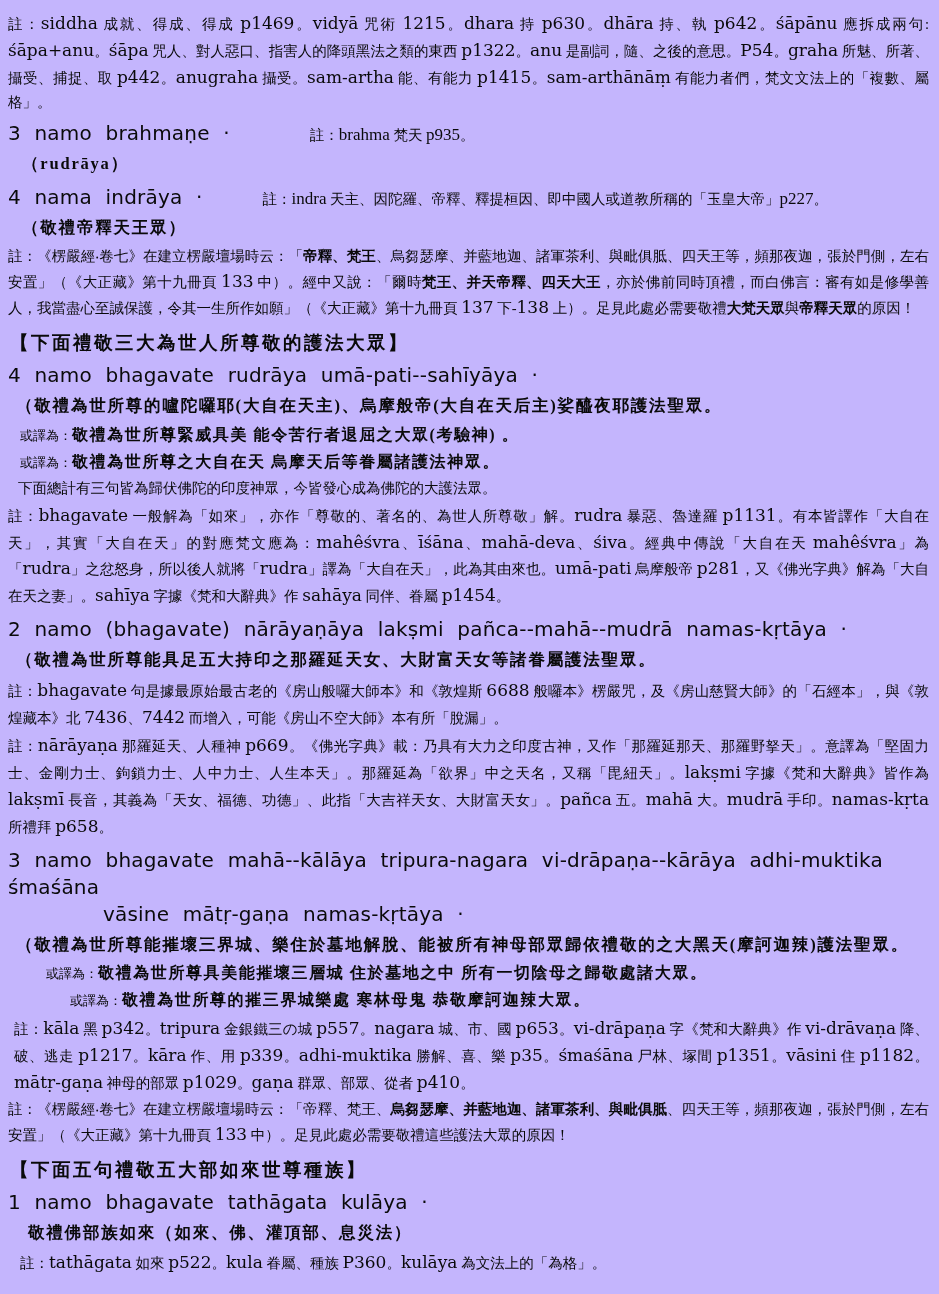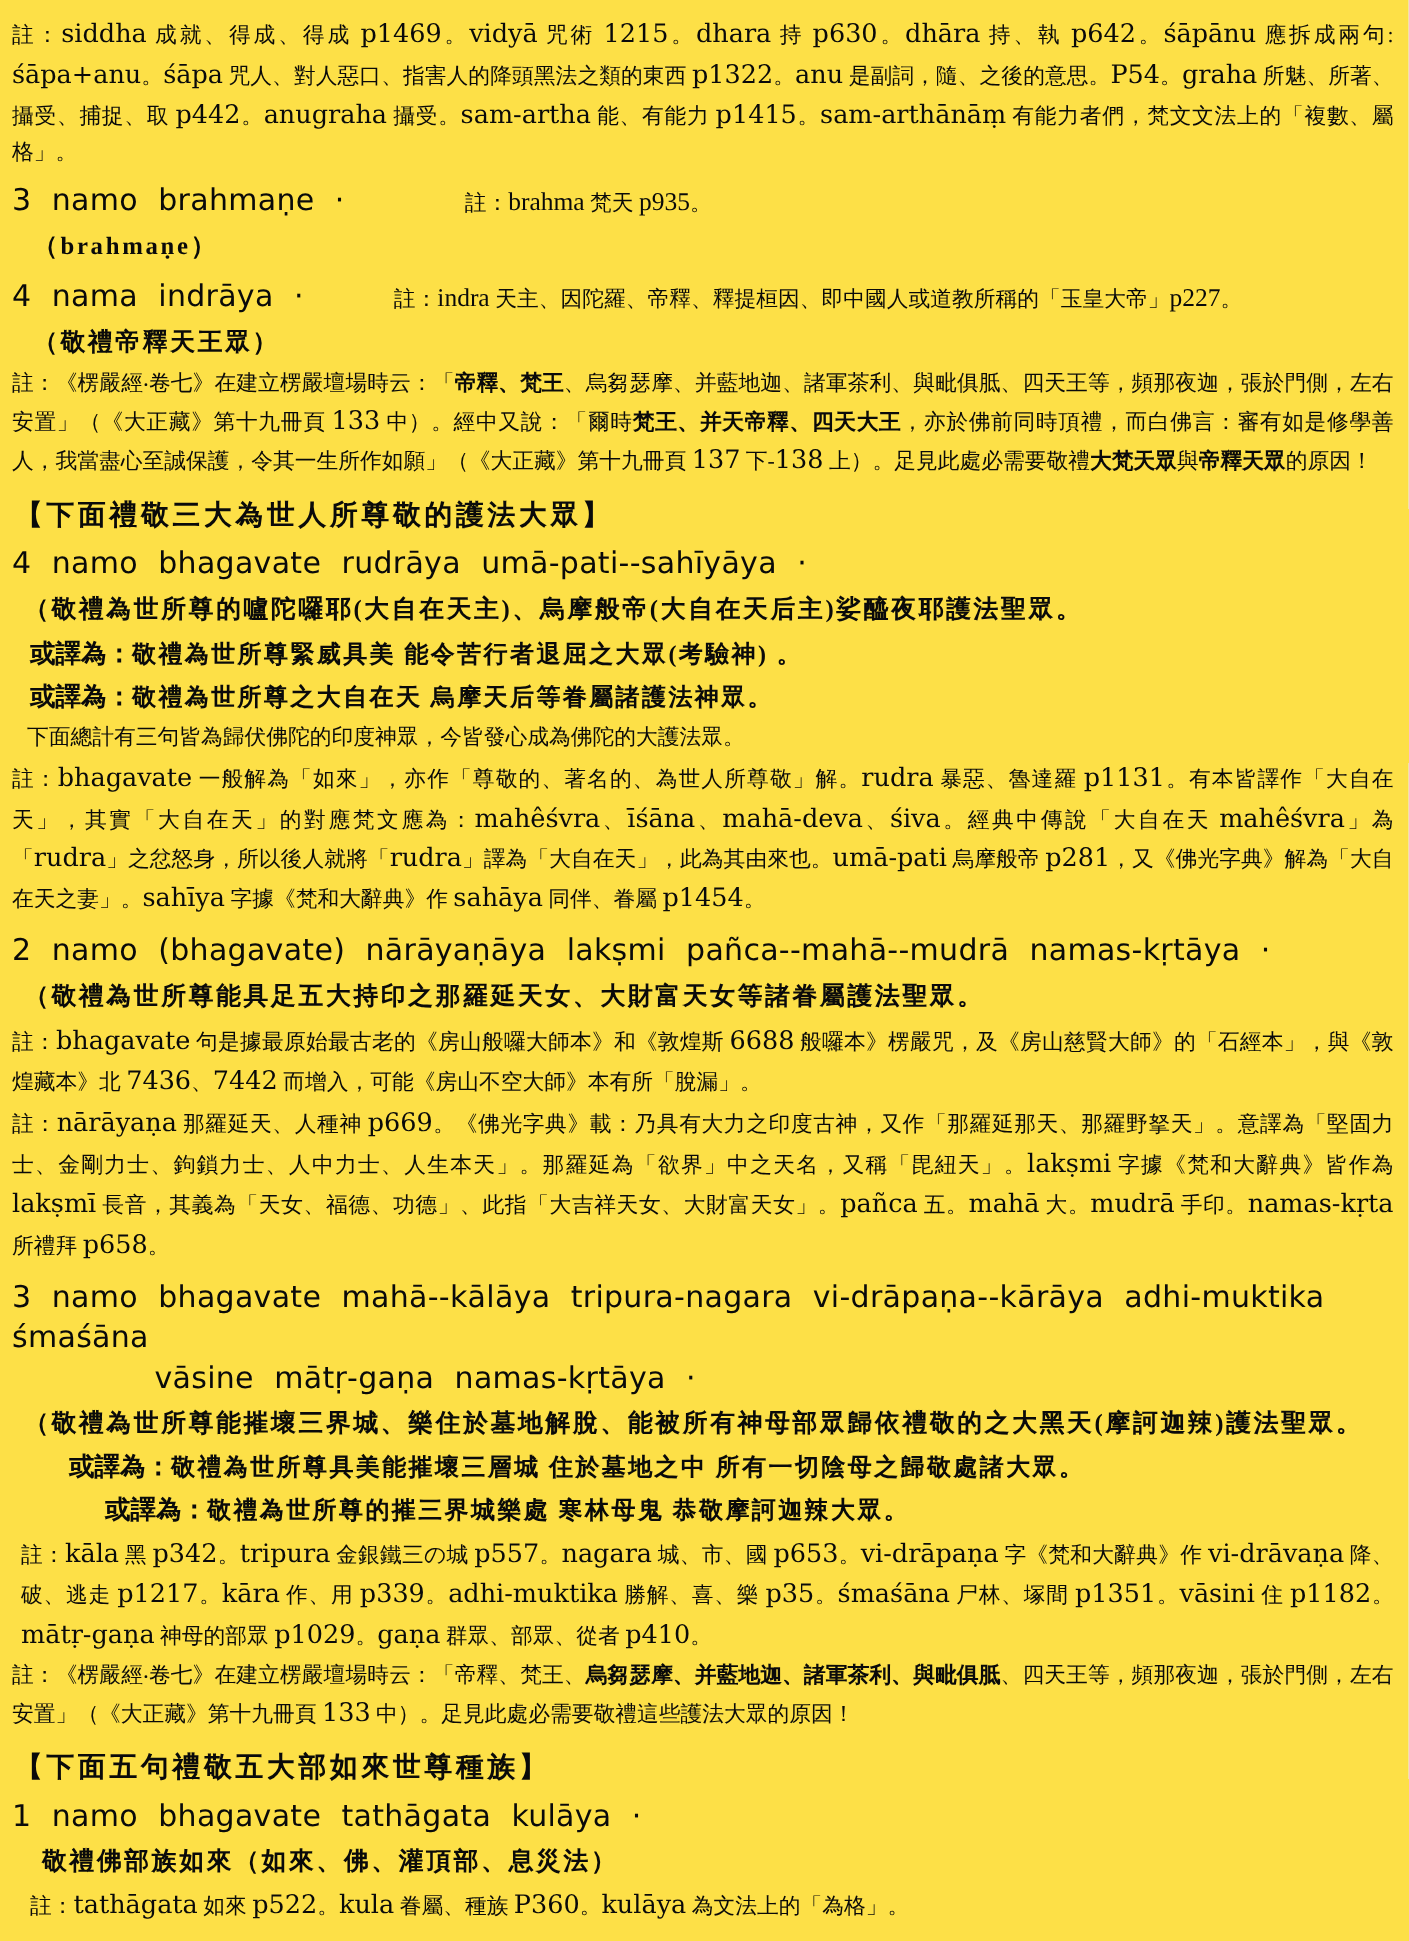--- a/index.html
+++ b/index.html
@@ -1,48 +1,48 @@
 <!DOCTYPE html>
 <html lang="zh-Hant"><head>
 <meta charset="utf-8">
 <style>
   html,body{margin:0;padding:0;background:#e9e9e9;}
   .page{
     width:939px;height:1294px;box-sizing:border-box;overflow:hidden;
-    background:#fde047;color:#0a0a0a;
+    background:#c4b5fd;color:#0a0a0a;
     padding:8px 10px 4px 8px;
     font-family:"Liberation Serif","DejaVu Serif",serif;
   }
   .note{font-size:14.5px;line-height:1.58;margin:2px 0;text-align:justify;}
   .note .lat{font-size:17px;font-family:"DejaVu Serif",serif;}
   .header{font-weight:700;font-size:18.5px;letter-spacing:2.5px;margin:9px 0 5px 2px;}
   .kai{font-weight:700;font-size:16.5px;letter-spacing:1.8px;margin:4px 0;line-height:1.55;}
   .alt{margin:3px 0;line-height:1.5;}
-  .alt-label{font-size:17px;letter-spacing:0;font-weight:bold;}
+  .alt-label{font-size:13px;letter-spacing:0;}
   .alt-text{font-weight:700;font-size:16px;letter-spacing:1.6px;}
   .entry{font-family:"DejaVu Sans","Liberation Sans",sans-serif;font-size:20px;
          margin:7px 0 2px;display:flex;align-items:baseline;flex-wrap:wrap;line-height:1.35;}
   .entry .skt{word-spacing:7px;letter-spacing:0.2px;}
   .entry2{display:block;}
   .entry2 .cont{margin-left:95px;}
   .entry-note{font-family:"Liberation Serif","DejaVu Serif",serif;font-size:14.5px;
               font-weight:400;letter-spacing:0;word-spacing:0;}
   .entry-note .lat{font-size:17px;}
   b{font-weight:700;}
 </style>
 </head>
 <body>
 
 <div class="page">
     <div class="note">註：<span class="lat">siddha</span> 成就、得成、得成 <span class="lat">p1469</span>。<span class="lat">vidyā</span> 咒術 <span class="lat">1215</span>。<span class="lat">dhara</span> 持 <span class="lat">p630</span>。<span class="lat">dhāra</span> 持、執 <span class="lat">p642</span>。<span class="lat">śāpānu</span> 應拆成兩句: <span class="lat">śāpa+anu</span>。<span class="lat">śāpa</span> 咒人、對人惡口、指害人的降頭黑法之類的東西 <span class="lat">p1322</span>。<span class="lat">anu</span> 是副詞，隨、之後的意思。<span class="lat">P54</span>。<span class="lat">graha</span> 所魅、所著、攝受、捕捉、取 <span class="lat">p442</span>。<span class="lat">anugraha</span> 攝受。<span class="lat">sam-artha</span> 能、有能力 <span class="lat">p1415</span>。<span class="lat">sam-arthānāṃ</span> 有能力者們，梵文文法上的「複數、屬格」。</div>
     <div class="entry" style="gap: 80px;">
       <span class="skt">3 namo  brahmaṇe ·</span>
       <span class="entry-note">註：<span class="lat">brahma</span> 梵天 <span class="lat">p935</span>。</span>
     </div>
-    <div class="kai" style="margin-left: 14px;">（brahmaṇe）</div>
+    <div class="kai" style="margin-left: 14px;">（rudrāya）</div>
     <div class="entry" style="gap: 60px;">
       <span class="skt">4 nama  indrāya ·</span>
       <span class="entry-note">註：<span class="lat">indra</span> 天主、因陀羅、帝釋、釋提桓因、即中國人或道教所稱的「玉皇大帝」<span class="lat">p227</span>。</span>
     </div>
     <div class="kai" style="margin-left: 14px;">（敬禮帝釋天王眾）</div>
     <div class="note">註：《楞嚴經‧卷七》在建立楞嚴壇場時云：「<b>帝釋、梵王</b>、烏芻瑟摩、并藍地迦、諸軍茶利、與毗俱胝、四天王等，頻那夜迦，張於門側，左右安置」（《大正藏》第十九冊頁 <span class="lat">133</span> 中）。經中又說：「爾時<b>梵王、并天帝釋、四天大王</b>，亦於佛前同時頂禮，而白佛言：審有如是修學善人，我當盡心至誠保護，令其一生所作如願」（《大正藏》第十九冊頁 <span class="lat">137</span> 下-<span class="lat">138</span> 上）。足見此處必需要敬禮<b>大梵天眾</b>與<b>帝釋天眾</b>的原因！</div>
     <div class="header">【下面禮敬三大為世人所尊敬的護法大眾】</div>
     <div class="entry" style="gap: 40px;">
       <span class="skt">4 namo  bhagavate  rudrāya  umā-pati--sahīyāya ·</span>
     </div>

